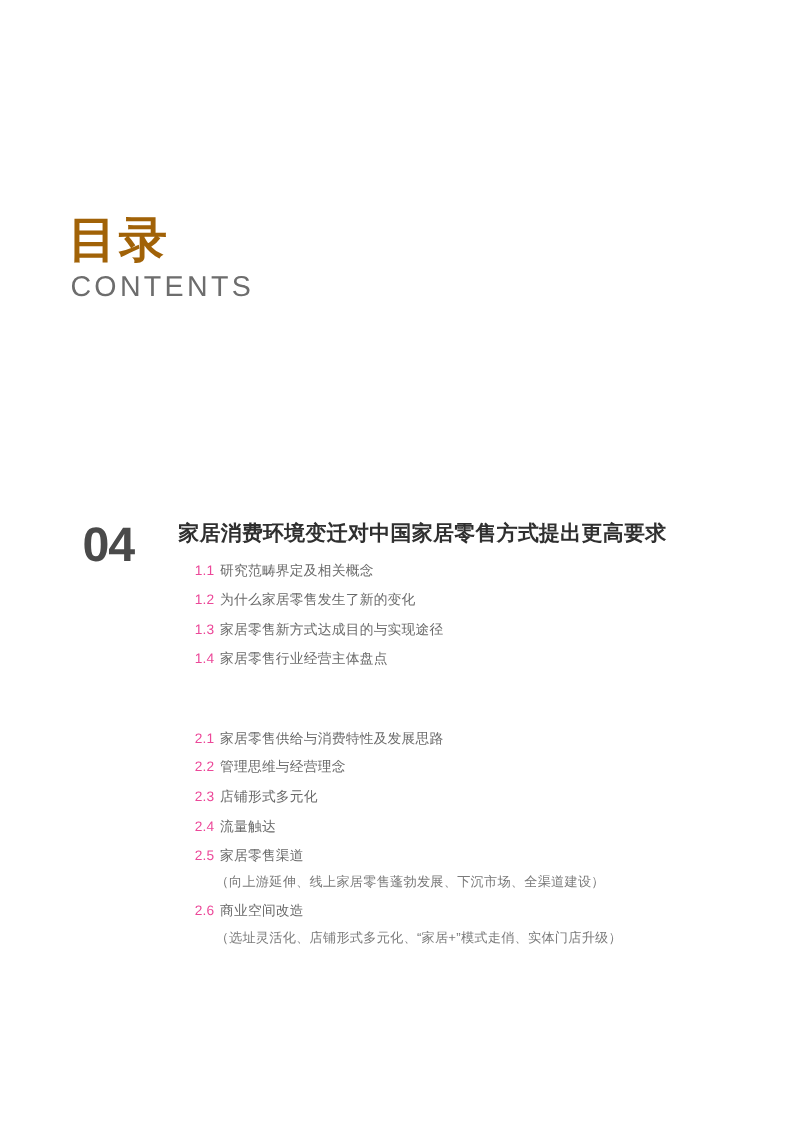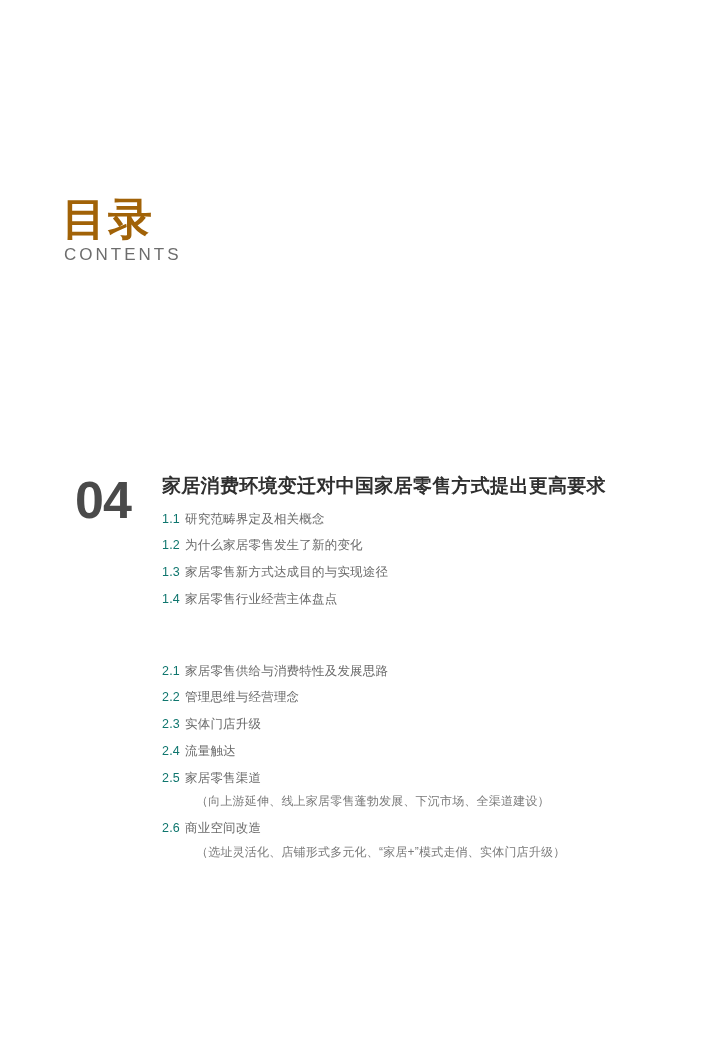--- a/index.html
+++ b/index.html
@@ -30,21 +30,21 @@
   }
   .title-cn {
     font-size: 44px;
     font-weight: bold;
     letter-spacing: 2px;
     color: #a16207;
     line-height: 1.05;
     margin: 0;
   }
   .title-en {
-    font-size: 17px;
+    font-size: 26px;
     font-weight: 300;
     letter-spacing: 3px;
     color: #6d6d6d;
     margin: 4px 0 0 2px;
     line-height: 1.1;
   }
 
   
   .sections {
     position: absolute;
@@ -55,21 +55,21 @@
   .section {
     position: relative;
     padding-left: 78px;
     margin-bottom: 38px;
   }
   .sec-num {
     position: absolute;
     left: 75px;
     top: 0px;
     width: 80px;
-    font-size: 52px;
+    font-size: 44px;
     font-weight: bold;
     color: #4a4a4a;
     letter-spacing: -1px;
     line-height: 1;
   }
   .sec-body {
     margin-left: 84px;
   }
   .sec-heading {
     font-size: 19px;
@@ -85,22 +85,23 @@
     padding: 0;
   }
   .sec-item {
     font-size: 12.5px;
     color: #6a6a6a;
     line-height: 1.1;
     margin-bottom: 13px;
     letter-spacing: 0.2px;
   }
   .sec-item .idx {
-    color: #0f766e;
+    color: #ec4899;
     margin-right: 5px;
+    margin-left: 15px;
   }
   .sec-sub {
     font-size: 12px;
     color: #7a7a7a;
     margin: -4px 0 13px 34px;
     line-height: 1.2;
     letter-spacing: 0.2px;
   }
 </style>
 </head>
@@ -139,21 +140,21 @@
     <div class="section" style="margin-top:58px;">
       <div class="sec-body">
         <ul class="sec-items">
           <li class="sec-item">
             <span class="idx">2.1</span><span>家居零售供给与消费特性及发展思路</span>
           </li>
           <li class="sec-item">
             <span class="idx">2.2</span><span>管理思维与经营理念</span>
           </li>
           <li class="sec-item">
-            <span class="idx">2.3</span><span>实体门店升级</span>
+            <span class="idx">2.3</span><span>店铺形式多元化</span>
           </li>
           <li class="sec-item">
             <span class="idx">2.4</span><span>流量触达</span>
           </li>
           <li class="sec-item">
             <span class="idx">2.5</span><span>家居零售渠道</span>
           </li>
           <li class="sec-sub">（向上游延伸、线上家居零售蓬勃发展、下沉市场、全渠道建设）</li>
           <li class="sec-item">
             <span class="idx">2.6</span><span>商业空间改造</span>

